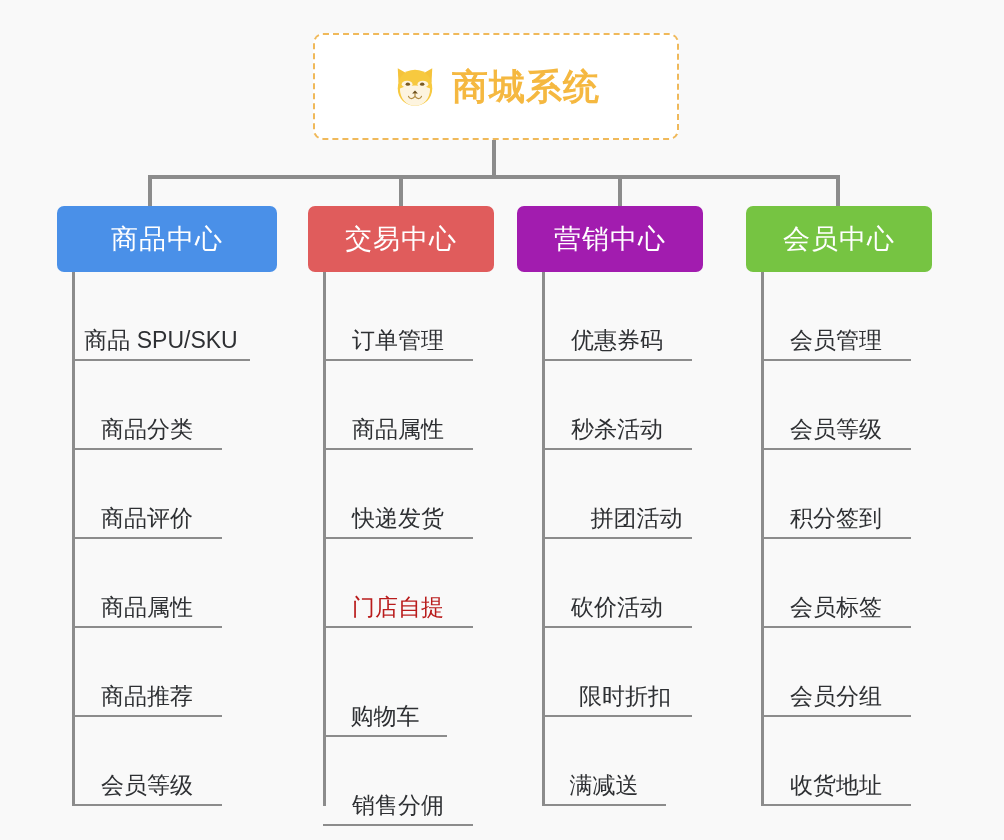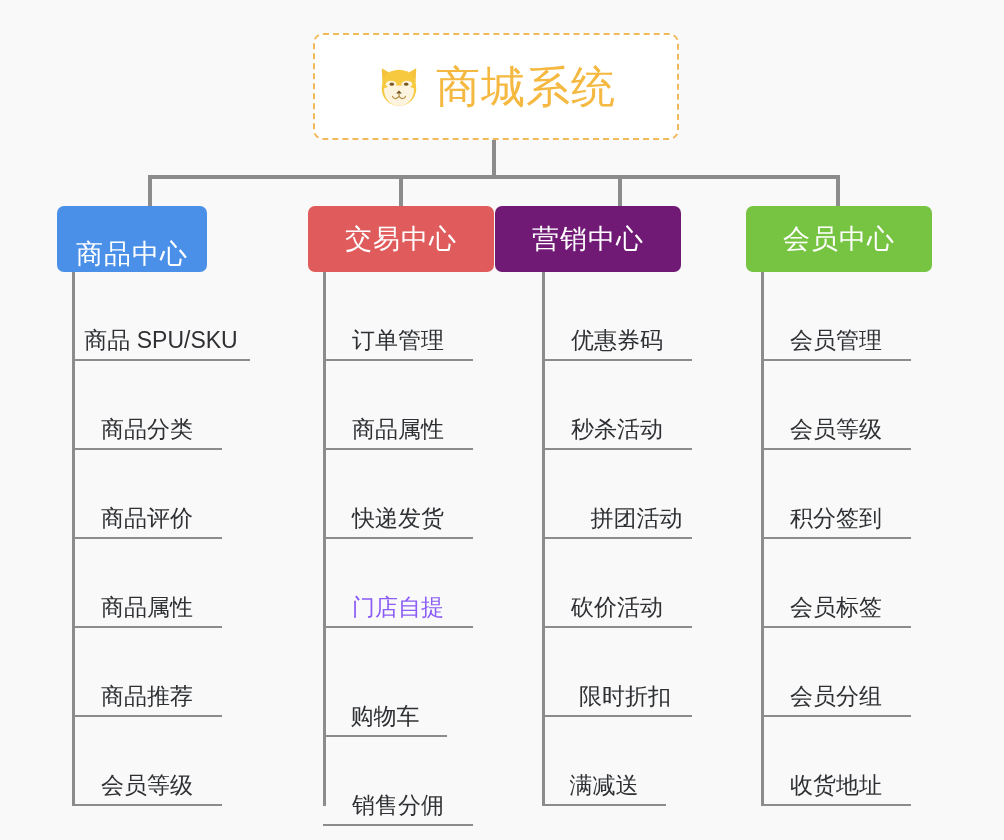--- a/index.html
+++ b/index.html
@@ -32,25 +32,26 @@
     justify-content: center;
     gap: 14px;
   }
   #root-icon {
     width: 46px;
     height: 46px;
     flex: 0 0 auto;
     display: block;
   }
   #root-title {
-    font-size: 44px;
+    font-size: 36px;
     line-height: 1;
     color: #f5b840;
     letter-spacing: 1px;
     white-space: nowrap;
+    font-weight: bold;
   }
 
   
   .conn {
     position: absolute;
     background: #8c8c8c;
   }
   .conn-v { width: 4px; }
   .conn-h { height: 4px; }
 
@@ -127,27 +128,27 @@
 
   <div class="conn conn-v" style="left: 492px; top: 140px; height: 37px; background: rgb(140, 140, 140);"></div>
 
   <div class="conn conn-h" style="left: 148px; top: 175px; width: 692px; background: rgb(140, 140, 140);"></div>
 
   <div class="conn conn-v" style="left: 148px; top: 175px; height: 31px; background: rgb(140, 140, 140);"></div>
   <div class="conn conn-v" style="left: 399px; top: 175px; height: 31px; background: rgb(140, 140, 140);"></div>
   <div class="conn conn-v" style="left: 618px; top: 175px; height: 31px; background: rgb(140, 140, 140);"></div>
   <div class="conn conn-v" style="left: 836px; top: 175px; height: 31px; background: rgb(140, 140, 140);"></div>
 
-  <div class="cat-box" style="left: 57px; top: 206px; width: 150px; background: rgb(74, 144, 232); align-items: flex-end;">
+  <div class="cat-box" style="left: 57px; top: 206px; width: 220px; background: rgb(74, 144, 232);">
     <span>商品中心</span>
   </div>
   <div class="cat-box" style="left: 308px; top: 206px; width: 186px; background: rgb(224, 92, 92);">
     <span>交易中心</span>
   </div>
-  <div class="cat-box" style="left: 495px; top: 206px; width: 186px; background: #701a75; font-family: Liberation Serif, serif;">
+  <div class="cat-box" style="left: 517px; top: 206px; width: 186px; background: #a21caf; font-family: Liberation Serif, serif;">
     <span>营销中心</span>
   </div>
   <div class="cat-box" style="left: 746px; top: 206px; width: 186px; background: rgb(118, 196, 66);">
     <span>会员中心</span>
   </div>
 
   <div class="col" style="left:72px; width:178px;">
     <div class="col-spine" style="height: 534px; background: rgb(140, 140, 140);"></div>
     <div class="leaf" style="width: 178px; border-bottom-color: rgb(140, 140, 140);">
       <span class="leaf-label" style="color: rgb(46, 48, 51);">商品 SPU/SKU</span>
@@ -174,21 +175,21 @@
     <div class="leaf" style="width: 150px; border-bottom-color: rgb(140, 140, 140);">
       <span class="leaf-label" style="color: rgb(46, 48, 51);">订单管理</span>
     </div>
     <div class="leaf" style="width: 150px; border-bottom-color: rgb(140, 140, 140);">
       <span class="leaf-label" style="color: rgb(46, 48, 51);">商品属性</span>
     </div>
     <div class="leaf" style="width: 150px; border-bottom-color: rgb(140, 140, 140);">
       <span class="leaf-label" style="color: rgb(46, 48, 51);">快递发货</span>
     </div>
     <div class="leaf" style="width: 150px; border-bottom-color: rgb(140, 140, 140);">
-      <span class="leaf-label" style="color: #8b5cf6;">门店自提</span>
+      <span class="leaf-label" style="color: #b91c1c;">门店自提</span>
     </div>
     <div class="leaf" style="width: 124px; border-bottom-color: rgb(140, 140, 140); margin-top: 20px;">
       <span class="leaf-label" style="color: rgb(46, 48, 51);">购物车</span>
     </div>
     <div class="leaf" style="width: 150px; border-bottom-color: rgb(140, 140, 140);">
       <span class="leaf-label" style="color: rgb(46, 48, 51);">销售分佣</span>
     </div>
   </div>
 
   <div class="col" style="left:542px; width:150px;">

